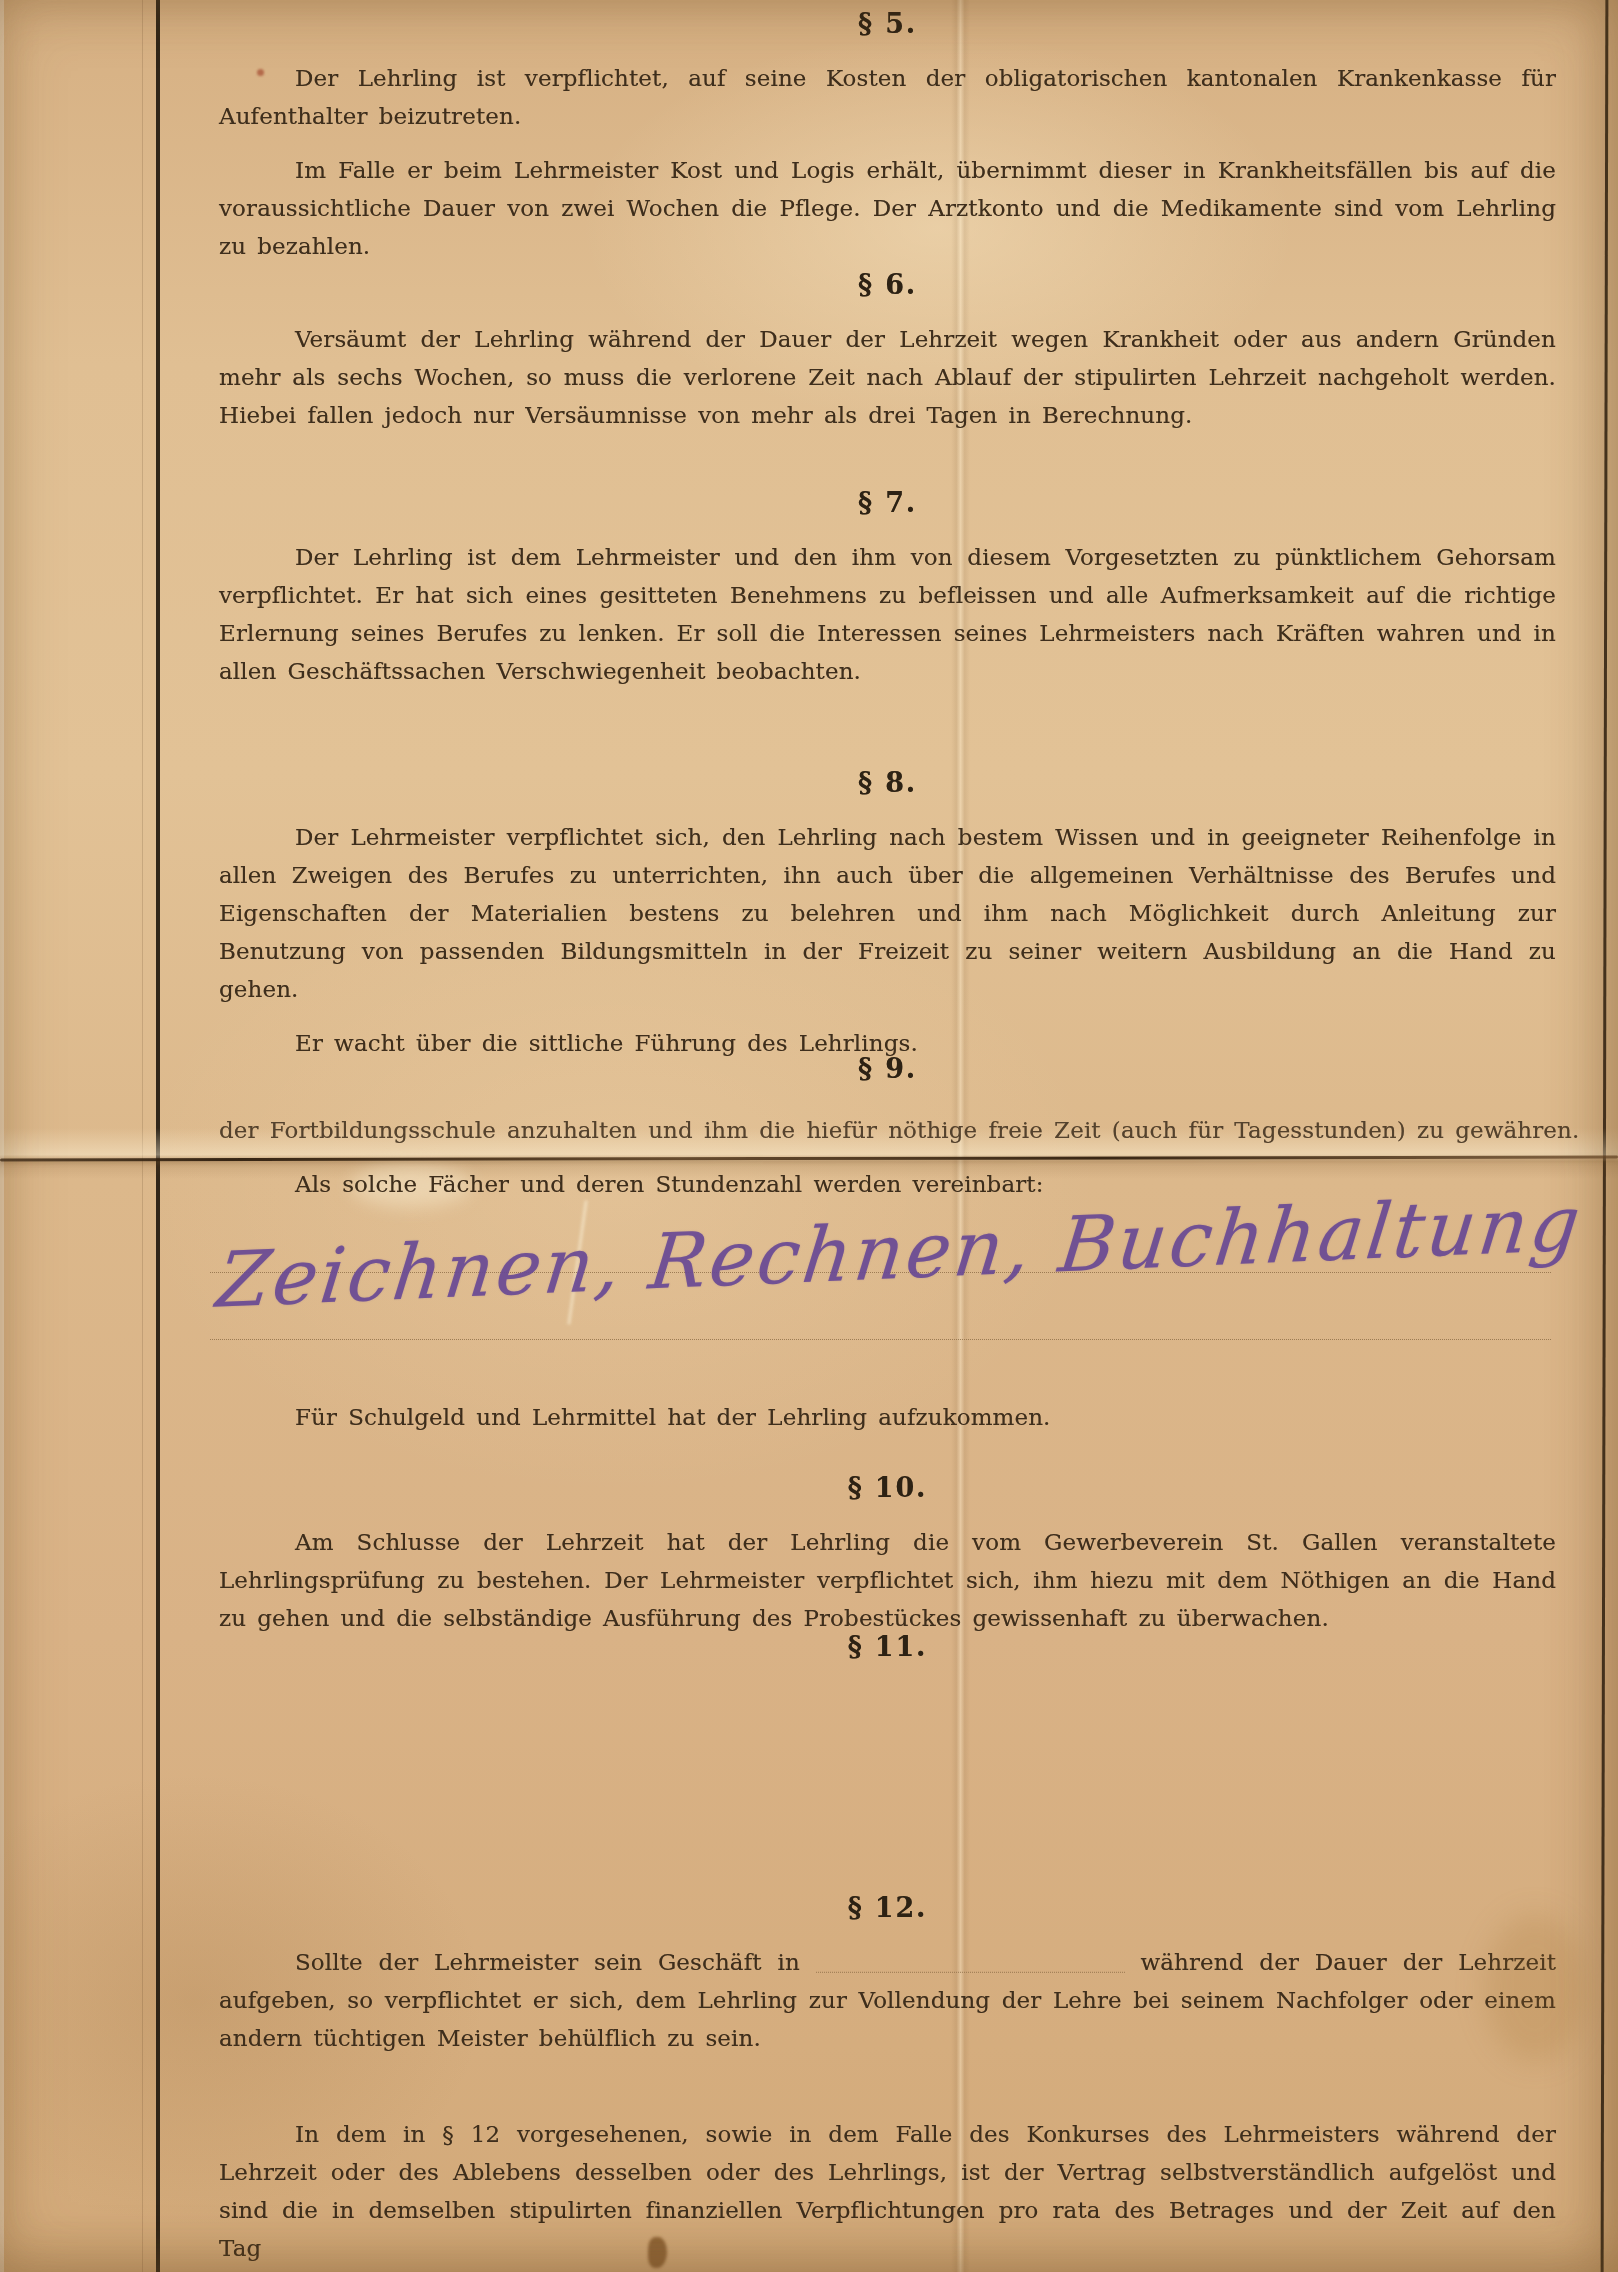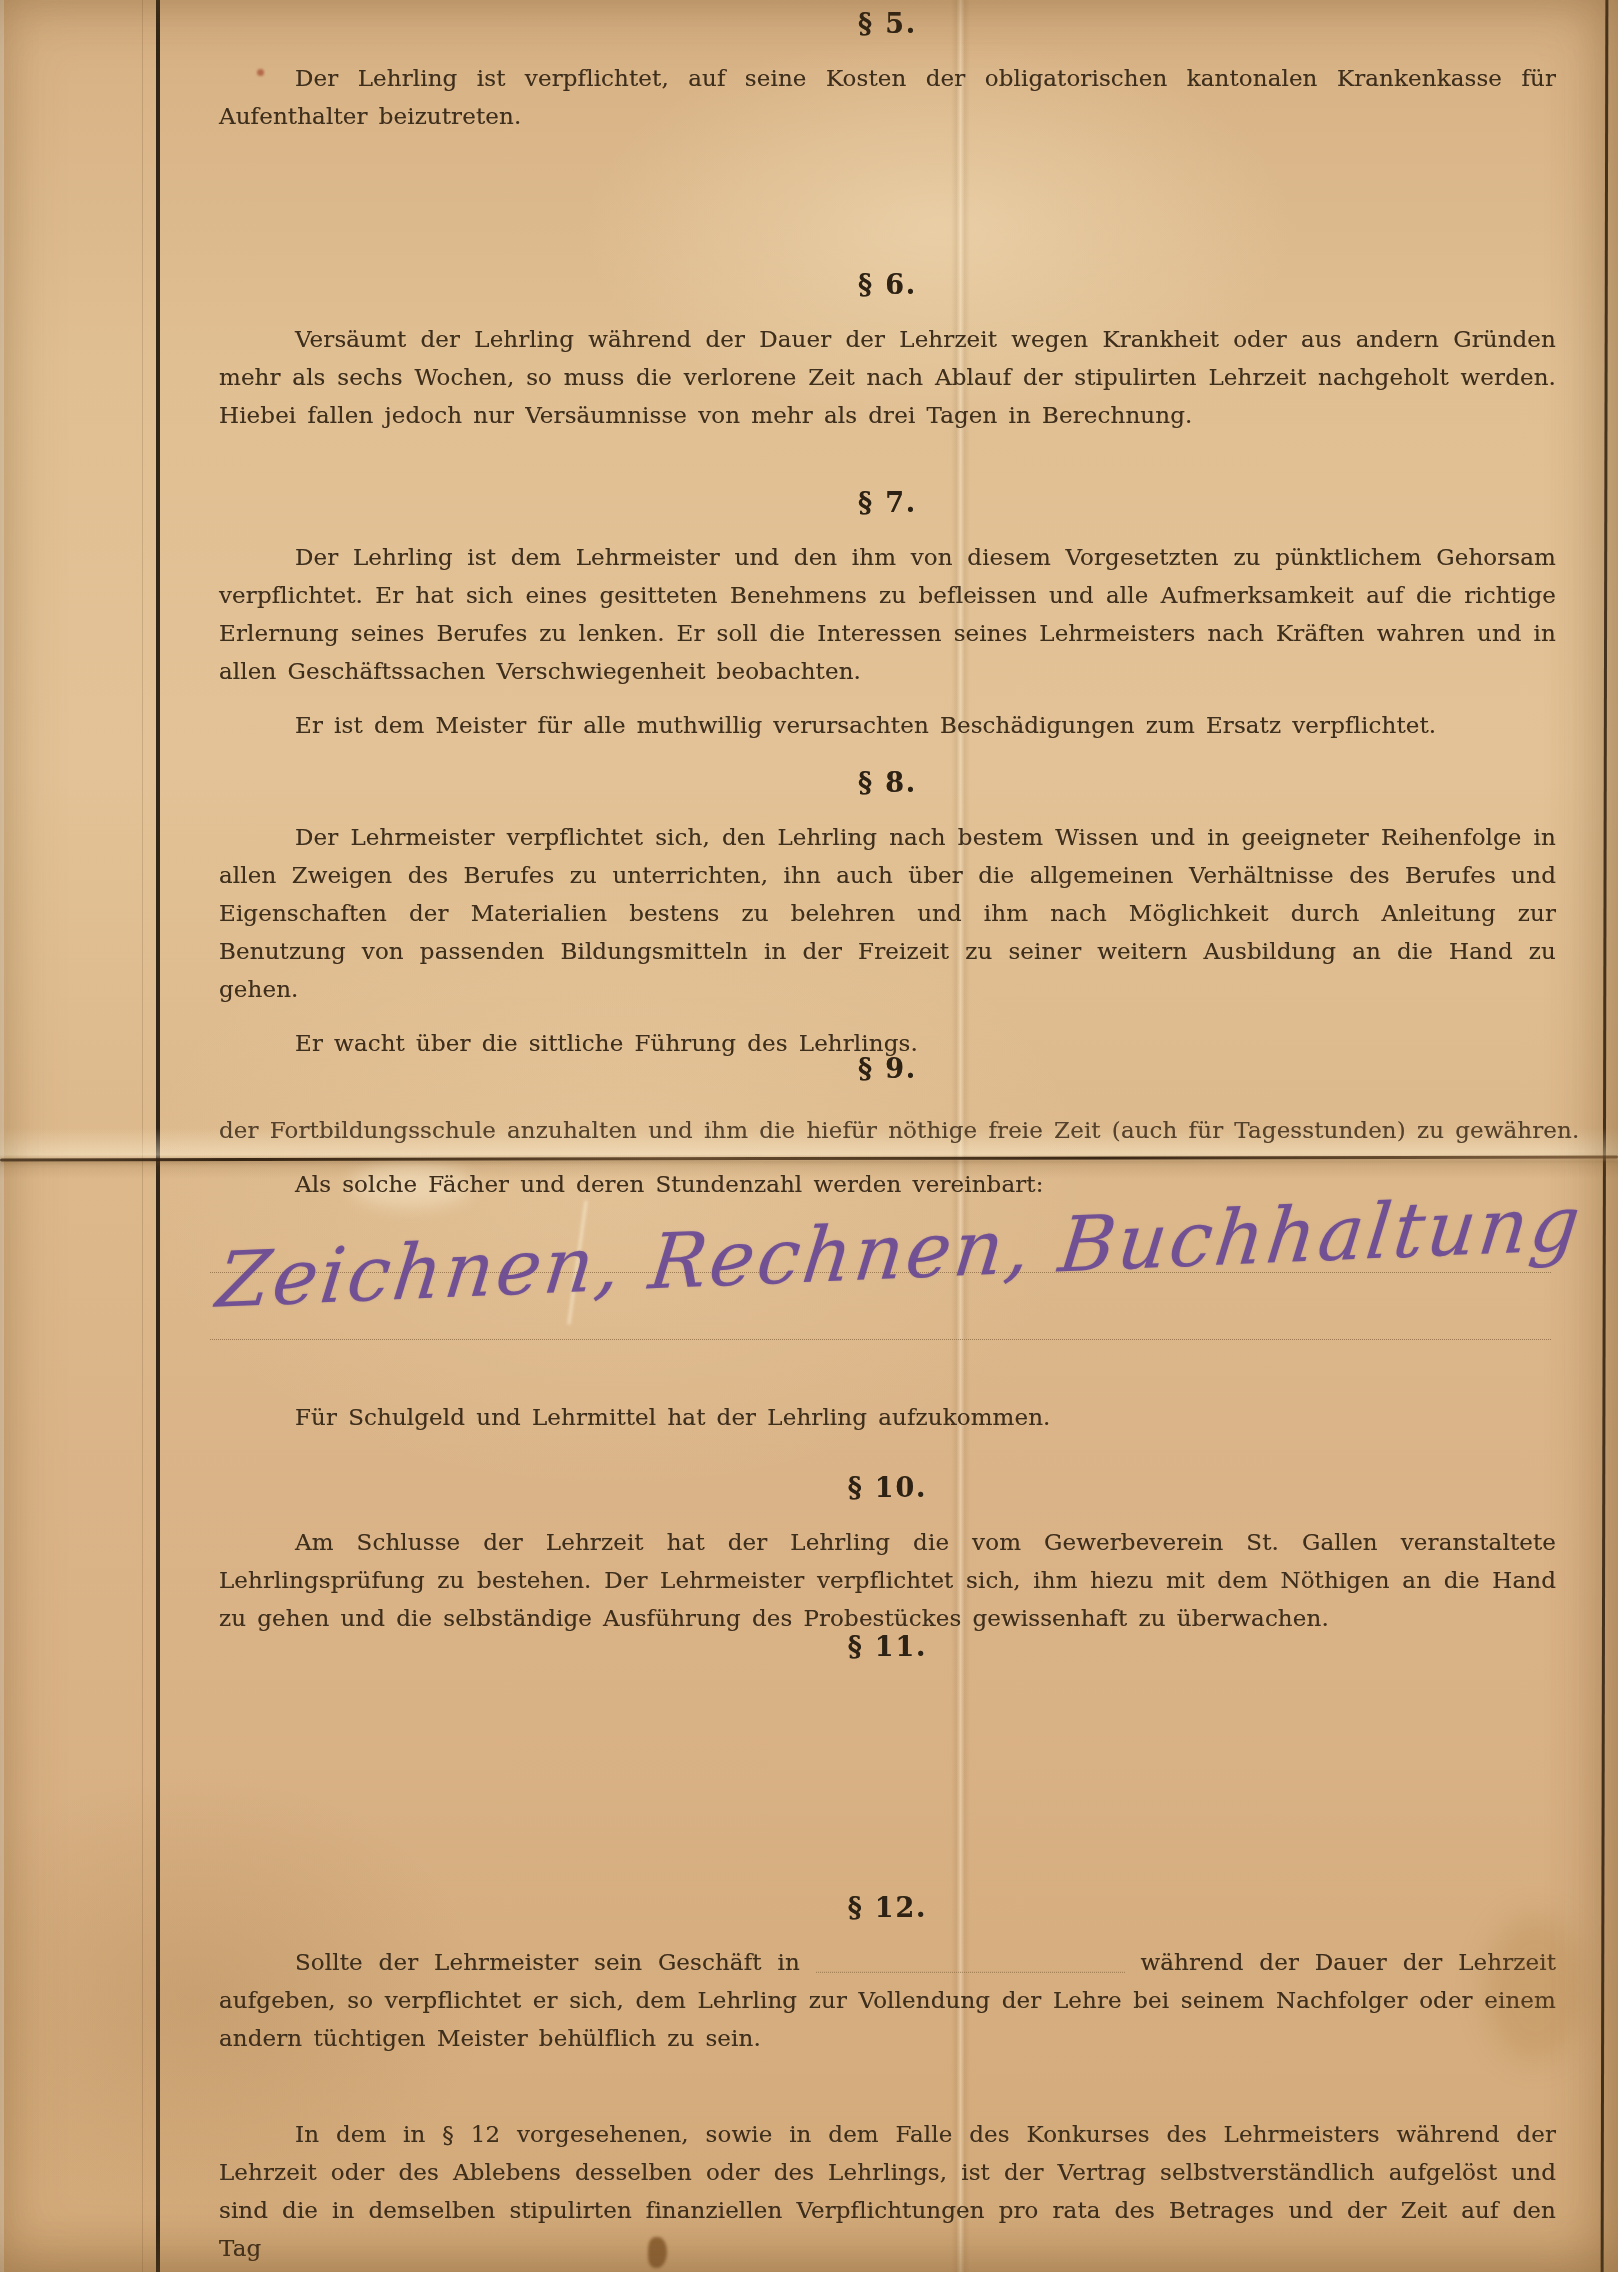--- a/index.html
+++ b/index.html
@@ -73,31 +73,31 @@
   <div class="rule-v rule-left"></div>
   <div class="rule-v rule-right"></div>
   <div class="fold-v"></div>
   <div class="fold-h-main"></div>
   <div class="crease-diag"></div>
   <div class="stain scuff"></div>
 
   <div class="section" style="top:9.2px">
     <div class="sec-head">§ 5.</div>
     <p class="para indent">Der Lehrling ist verpflichtet, auf seine Kosten der obligatorischen kantonalen Krankenkasse für Aufenthalter beizutreten.</p>
+    <p class="para indent">Im Falle er beim Lehrmeister Kost und Logis erhält, übernimmt dieser in Krankheitsfällen bis auf die voraussichtliche Dauer von zwei Wochen die Pflege. Der Arztkonto und die Medikamente sind vom Lehrling zu bezahlen.</p>
   </div>
 
   <div class="section" style="top:270px">
     <div class="sec-head">§ 6.</div>
     <p class="para indent">Versäumt der Lehrling während der Dauer der Lehrzeit wegen Krankheit oder aus andern Gründen mehr als sechs Wochen, so muss die verlorene Zeit nach Ablauf der stipulirten Lehrzeit nachgeholt werden. Hiebei fallen jedoch nur Versäumnisse von mehr als drei Tagen in Berechnung.</p>
   </div>
 
   <div class="section" style="top:488px">
     <div class="sec-head">§ 7.</div>
     <p class="para indent">Der Lehrling ist dem Lehrmeister und den ihm von diesem Vorgesetzten zu pünktlichem Gehorsam verpflichtet. Er hat sich eines gesitteten Benehmens zu befleissen und alle Aufmerksamkeit auf die richtige Erlernung seines Berufes zu lenken. Er soll die Interessen seines Lehrmeisters nach Kräften wahren und in allen Geschäftssachen Verschwiegenheit beobachten.</p>
-    <p class="para indent">Er ist dem Meister für alle muthwillig verursachten Beschädigungen zum Ersatz verpflichtet.</p>
   </div>
 
   <div class="section" style="top:768px">
     <div class="sec-head">§ 8.</div>
     <p class="para indent">Der Lehrmeister verpflichtet sich, den Lehrling nach bestem Wissen und in geeigneter Reihenfolge in allen Zweigen des Berufes zu unterrichten, ihn auch über die allgemeinen Verhältnisse des Berufes und Eigenschaften der Materialien bestens zu belehren und ihm nach Möglichkeit durch Anleitung zur Benutzung von passenden Bildungsmitteln in der Freizeit zu seiner weitern Ausbildung an die Hand zu gehen.</p>
     <p class="para indent">Er wacht über die sittliche Führung des Lehrlings.</p>
   </div>
 
   <div class="section" style="top:1054px">
     <div class="sec-head" style="margin-bottom:28px">§ 9.</div>

